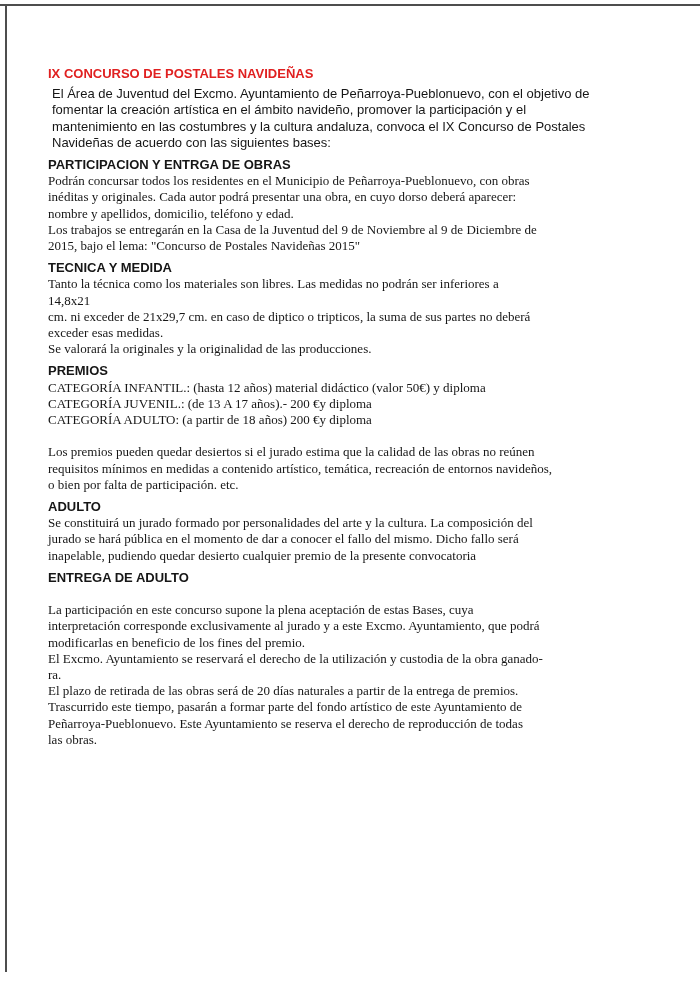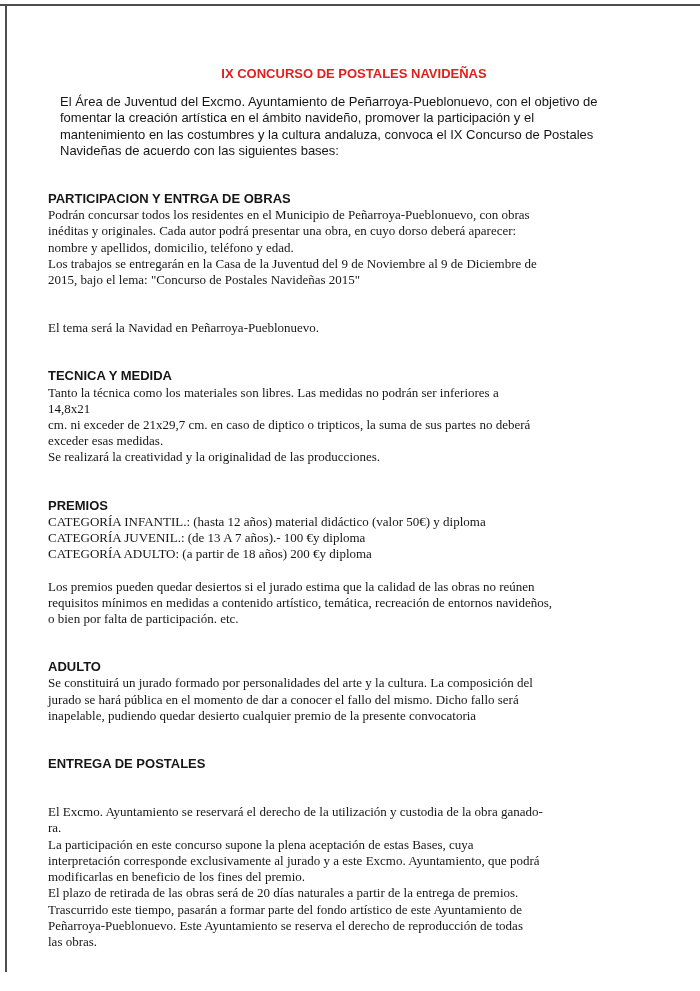--- a/index.html
+++ b/index.html
@@ -34,27 +34,26 @@
     left: 48px;
     top: 66px;
     width: 612px;
     font-size: 13px;
     line-height: 16.2px;
   }
 
   .title-line {
     color: var(--title-color, #e02020);
     font-weight: 700;
-    text-align: center;
     white-space: pre;
   }
 
-  .intro { margin: 12px; white-space: pre; }
+  .intro { margin: 4px; white-space: pre; }
 
-  .sec { margin-top: 32px; }
+  .sec { margin-top: 6px; }
   .sec-heading {
     margin: 0;
     font-size: 13px;
     line-height: 16.2px;
     font-weight: 700;
     white-space: pre;
   }
   .sec-heading.gap-below { margin-bottom: 16.2px; }
 
   .para {
@@ -86,59 +85,58 @@
     <section class="sec">
       <h2 class="sec-heading">PARTICIPACION Y ENTRGA DE OBRAS</h2>
       <p class="para">Podrán concursar todos los residentes en el Municipio de Peñarroya-Pueblonuevo, con obras
 inéditas y originales. Cada autor podrá presentar una obra, en cuyo dorso deberá aparecer:
 nombre y apellidos, domicilio, teléfono y edad.</p>
       <p class="para">Los trabajos se entregarán en la Casa de la Juventud del 9 de Noviembre al 9 de Diciembre de
 2015, bajo el lema: "Concurso de Postales Navideñas 2015"</p>
     </section>
 
     <section class="sec">
-      <p class="para">El tema será la Navidad en Peñarroya-Pueblonuevo.</p>
     </section>
 
     <section class="sec">
       <h2 class="sec-heading">TECNICA Y MEDIDA</h2>
       <p class="para">Tanto la técnica como los materiales son libres. Las medidas no podrán ser inferiores a
 14,8x21
 cm. ni exceder de 21x29,7 cm. en caso de diptico o tripticos, la suma de sus partes no deberá
 exceder esas medidas.</p>
-      <p class="para">Se realizará la creatividad y la originalidad de las producciones.</p>
+      <p class="para">Se valorará la originales y la originalidad de las producciones.</p>
     </section>
 
     <section class="sec">
       <h2 class="sec-heading">PREMIOS</h2>
       <p class="para">CATEGORÍA INFANTIL.: (hasta 12 años) material didáctico (valor 50€) y diploma
-CATEGORÍA JUVENIL.: (de 13 A 7 años).- 100 €y diploma
+CATEGORÍA JUVENIL.: (de 13 A 17 años).- 200 €y diploma
 CATEGORÍA ADULTO: (a partir de 18 años) 200 €y diploma</p>
       <p class="para gap-above">Los premios pueden quedar desiertos si el jurado estima que la calidad de las obras no reúnen
 requisitos mínimos en medidas a contenido artístico, temática, recreación de entornos navideños,
 o bien por falta de participación. etc.</p>
     </section>
 
     <section class="sec">
       <h2 class="sec-heading">ADULTO</h2>
       <p class="para">Se constituirá un jurado formado por personalidades del arte y la cultura. La composición del
 jurado se hará pública en el momento de dar a conocer el fallo del mismo. Dicho fallo será
 inapelable, pudiendo quedar desierto cualquier premio de la presente convocatoria</p>
     </section>
 
     <section class="sec">
-      <h2 class="sec-heading gap-below">ENTREGA DE POSTALES</h2>
+      <h2 class="sec-heading gap-below">ENTREGA DE ADULTO</h2>
     </section>
 
     <section class="sec">
-      <p class="para">El Excmo. Ayuntamiento se reservará el derecho de la utilización y custodia de la obra ganado-
-ra.</p>
       <p class="para">La participación en este concurso supone la plena aceptación de estas Bases, cuya
 interpretación corresponde exclusivamente al jurado y a este Excmo. Ayuntamiento, que podrá
 modificarlas en beneficio de los fines del premio.</p>
+      <p class="para">El Excmo. Ayuntamiento se reservará el derecho de la utilización y custodia de la obra ganado-
+ra.</p>
       <p class="para">El plazo de retirada de las obras será de 20 días naturales a partir de la entrega de premios.
 Trascurrido este tiempo, pasarán a formar parte del fondo artístico de este Ayuntamiento de
 Peñarroya-Pueblonuevo. Este Ayuntamiento se reserva el derecho de reproducción de todas
 las obras.</p>
     </section>
 
   </div>
 </div>
 
 </body></html>

